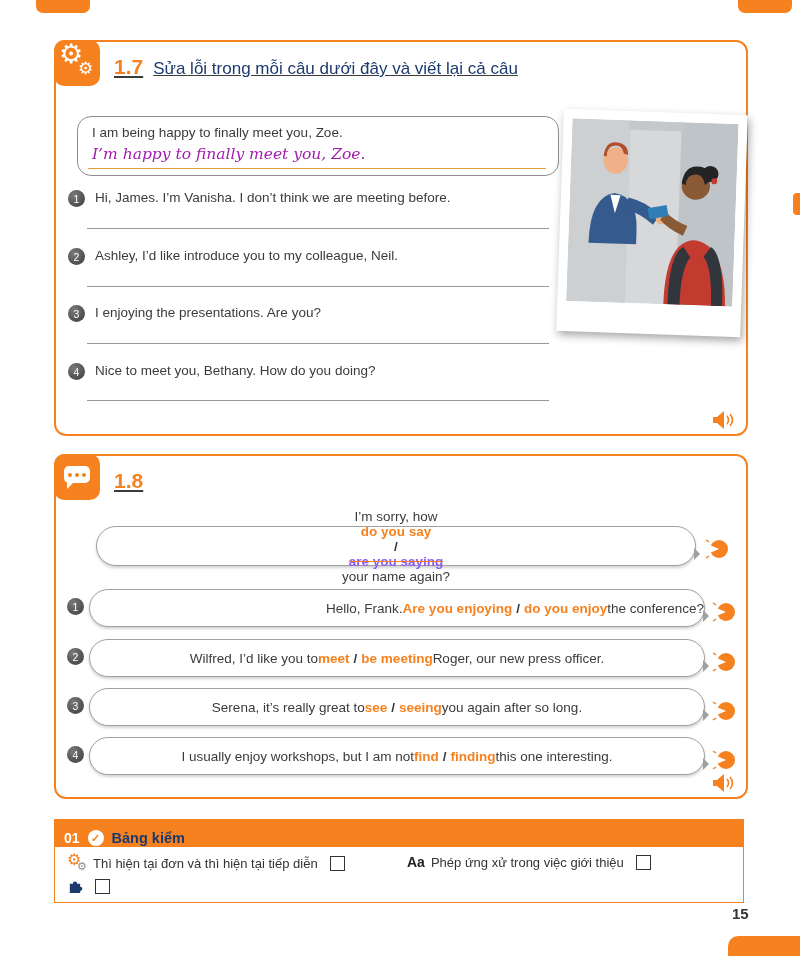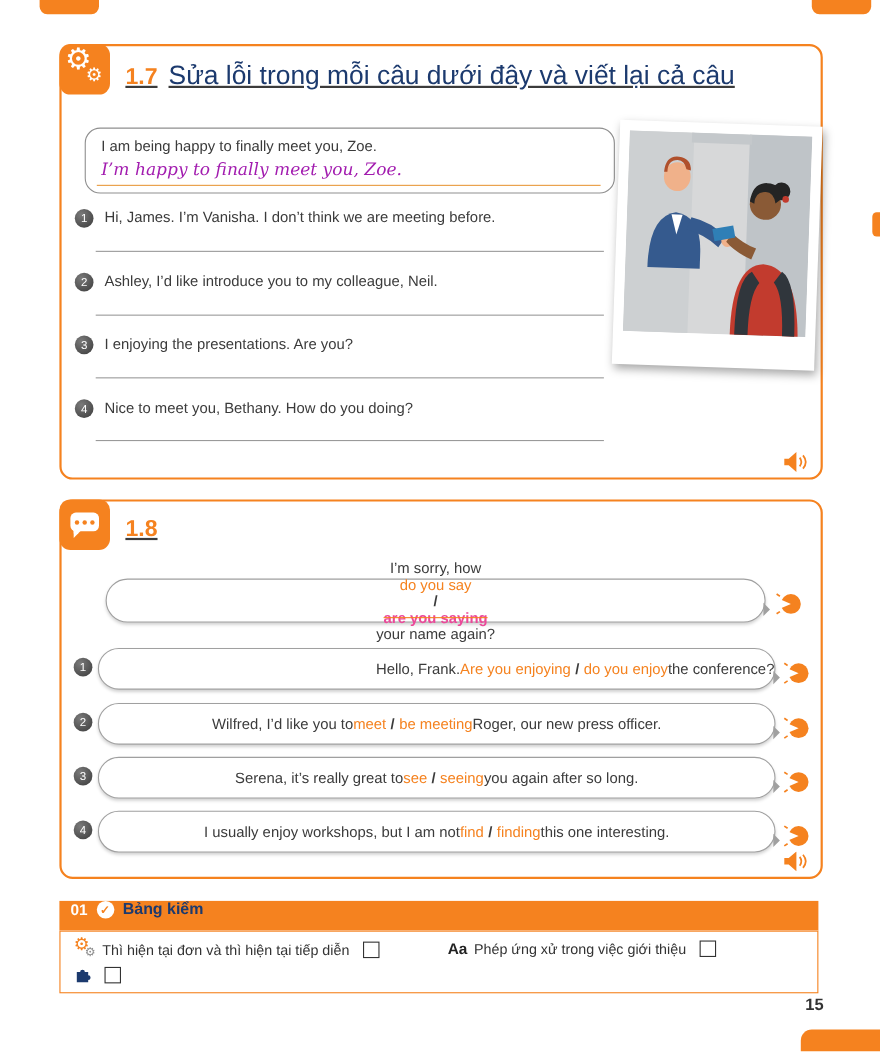--- a/index.html
+++ b/index.html
@@ -19,21 +19,21 @@
   .sec18{left:54px;top:454px;width:690px;height:341px;}
   .badge{position:absolute;left:-2px;top:-2px;width:46px;height:46px;background:#F5821F;border-radius:10px;}
   .gear-big{position:absolute;left:5px;top:1px;color:#fff;font-size:27px;line-height:1;}
   .gear-small{position:absolute;left:24px;top:20px;color:#fff;font-size:17px;line-height:1;}
   .speech-icon{position:absolute;left:10px;top:12px;width:26px;height:17px;background:#fff;border-radius:5px;display:flex;align-items:center;justify-content:center;gap:3px;}
   .speech-icon::after{content:"";position:absolute;left:3px;bottom:-6px;border:4px solid transparent;border-top-color:#fff;border-left-color:#fff;}
   .dot{width:4px;height:4px;border-radius:50%;background:#F5821F;}
 
   .sec-header{position:absolute;left:58px;top:13px;display:flex;align-items:baseline;gap:10px;white-space:nowrap;text-decoration:underline;}
   .sec-num{color:#F5821F;font-weight:bold;font-size:21px;}
-  .sec-title{color:#1C3A6E;font-size:24px;}
+  .sec-title{color:#1C3A6E;font-size:17px;}
 
   
   .ex-box{position:absolute;left:21px;top:74px;width:480px;height:58px;border:1.5px solid #8f8f8f;border-radius:14px;background:#fff;}
   .ex-wrong{position:absolute;left:14px;top:8px;font-size:13.5px;color:#3b3b3b;}
   .handwrite{position:absolute;left:14px;top:28px;font-family:"DejaVu Serif",serif;font-style:italic;color:#a21caf;font-size:15.5px;}
   .ex-underline{position:absolute;left:10px;right:12px;bottom:6px;border-bottom:1.6px solid #E89A3C;}
 
   .item{position:absolute;left:12px;display:flex;gap:10px;align-items:flex-start;font-size:13.5px;color:#3b3b3b;width:480px;}
   .num-circle{flex:0 0 auto;display:inline-flex;width:17px;height:17px;border-radius:50%;
     background:radial-gradient(circle at 35% 30%, #7a7a7a, #3a3a3a);color:#fff;font-size:10.5px;
@@ -45,28 +45,28 @@
   .photo svg{display:block;width:100%;height:100%;}
 
   .speaker{position:absolute;right:12px;bottom:5px;width:22px;height:18px;}
 
   
   .bubble{position:absolute;border:1.3px solid #a0a0a0;border-radius:20px;background:#fff;
     display:flex;align-items:center;justify-content:center;font-size:13.5px;color:#3b3b3b;
     box-shadow:0 2px 3px rgba(0,0,0,.18);white-space:nowrap;}
   .bubble::after{content:"";position:absolute;right:-11px;top:55%;border:6px solid transparent;border-left-color:#a0a0a0;}
   .ex-bubble{left:40px;top:70px;width:598px;height:38px;flex-direction:column;}
-  .opt{color:#F5821F;font-weight:normal;}
-  .struck{color:#ec4899;font-weight:bold;text-decoration:line-through;text-decoration-color:#F5821F;}
+  .opt{color:#F5821F;font-weight:bold;}
+  .struck{color:#8b5cf6;font-weight:bold;text-decoration:line-through;text-decoration-color:#F5821F;}
   .slash{font-weight:bold;margin:0 4px;}
   .row-circle{position:absolute;left:11px;}
   .talk{position:absolute;width:26px;height:22px;}
 
   
-  .cl-bar{position:absolute;left:54px;top:819px;width:690px;height:27px;background:#F5821F;display:flex;align-items:flex-start;box-sizing:border-box;}
+  .cl-bar{position:absolute;left:54px;top:819px;width:690px;height:27px;background:#F5821F;display:flex;align-items:flex-end;box-sizing:border-box;}
   .cl-num{margin-left:10px;color:#fff;font-weight:bold;font-size:14px;}
   .chk-circle{margin-left:8px;width:16px;height:16px;border-radius:50%;background:#fff;color:#F5821F;
     font-size:11px;font-weight:bold;display:inline-flex;align-items:center;justify-content:center;}
   .cl-title{margin-left:8px;color:#1C3A6E;font-weight:bold;font-size:14.5px;}
   .cl-box{position:absolute;left:54px;top:846px;width:690px;height:57px;border:1.3px solid #F5821F;box-sizing:border-box;background:#fff;}
   .cl-item{position:absolute;display:flex;align-items:center;gap:6px;font-size:13px;color:#333;}
   .checkbox{width:13px;height:13px;border:1.5px solid #333;margin-left:6px;background:#fff;}
   .cl-gears{position:relative;width:20px;height:18px;}
   .cl-gear-big{position:absolute;left:0;top:-2px;color:#F5821F;font-size:16px;line-height:1;}
   .cl-gear-small{position:absolute;left:10px;top:7px;color:#8f8f8f;font-size:11px;line-height:1;}

